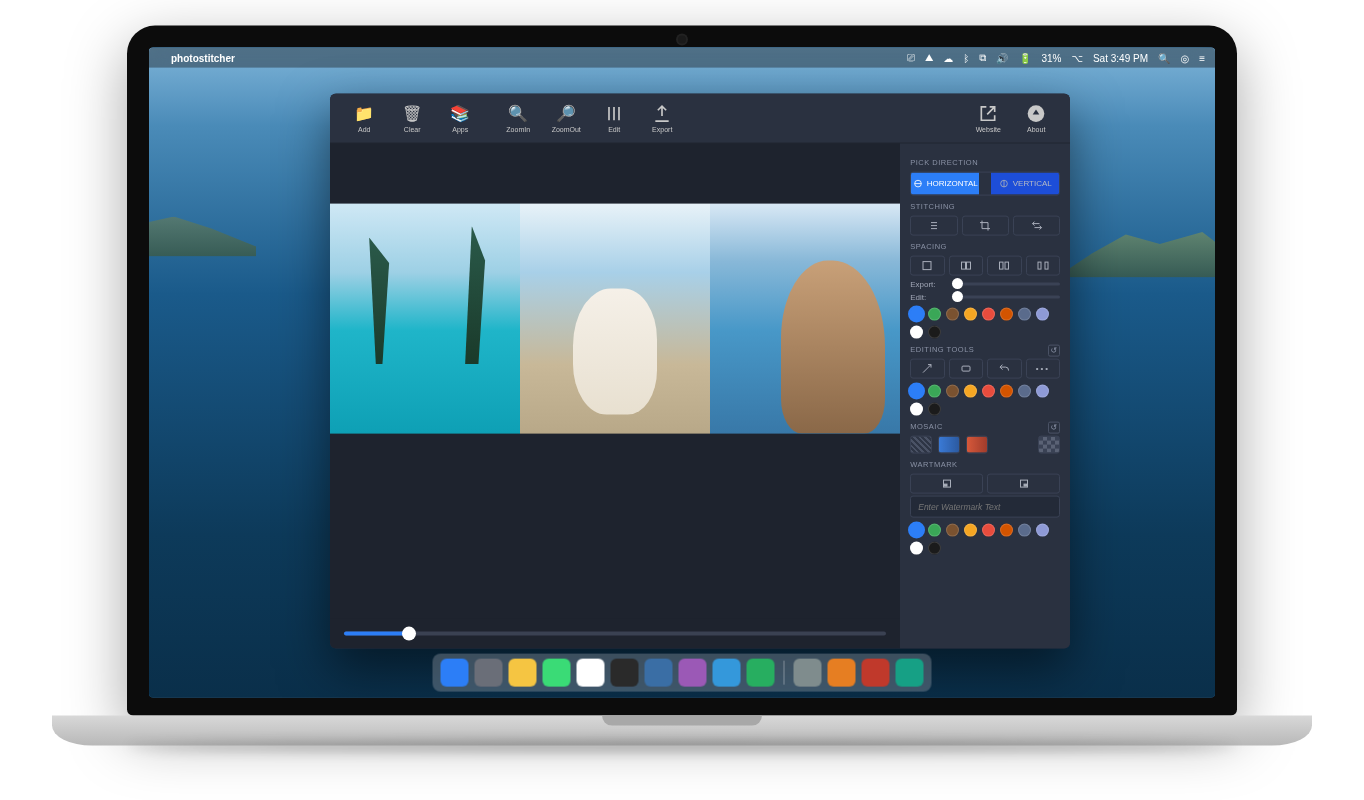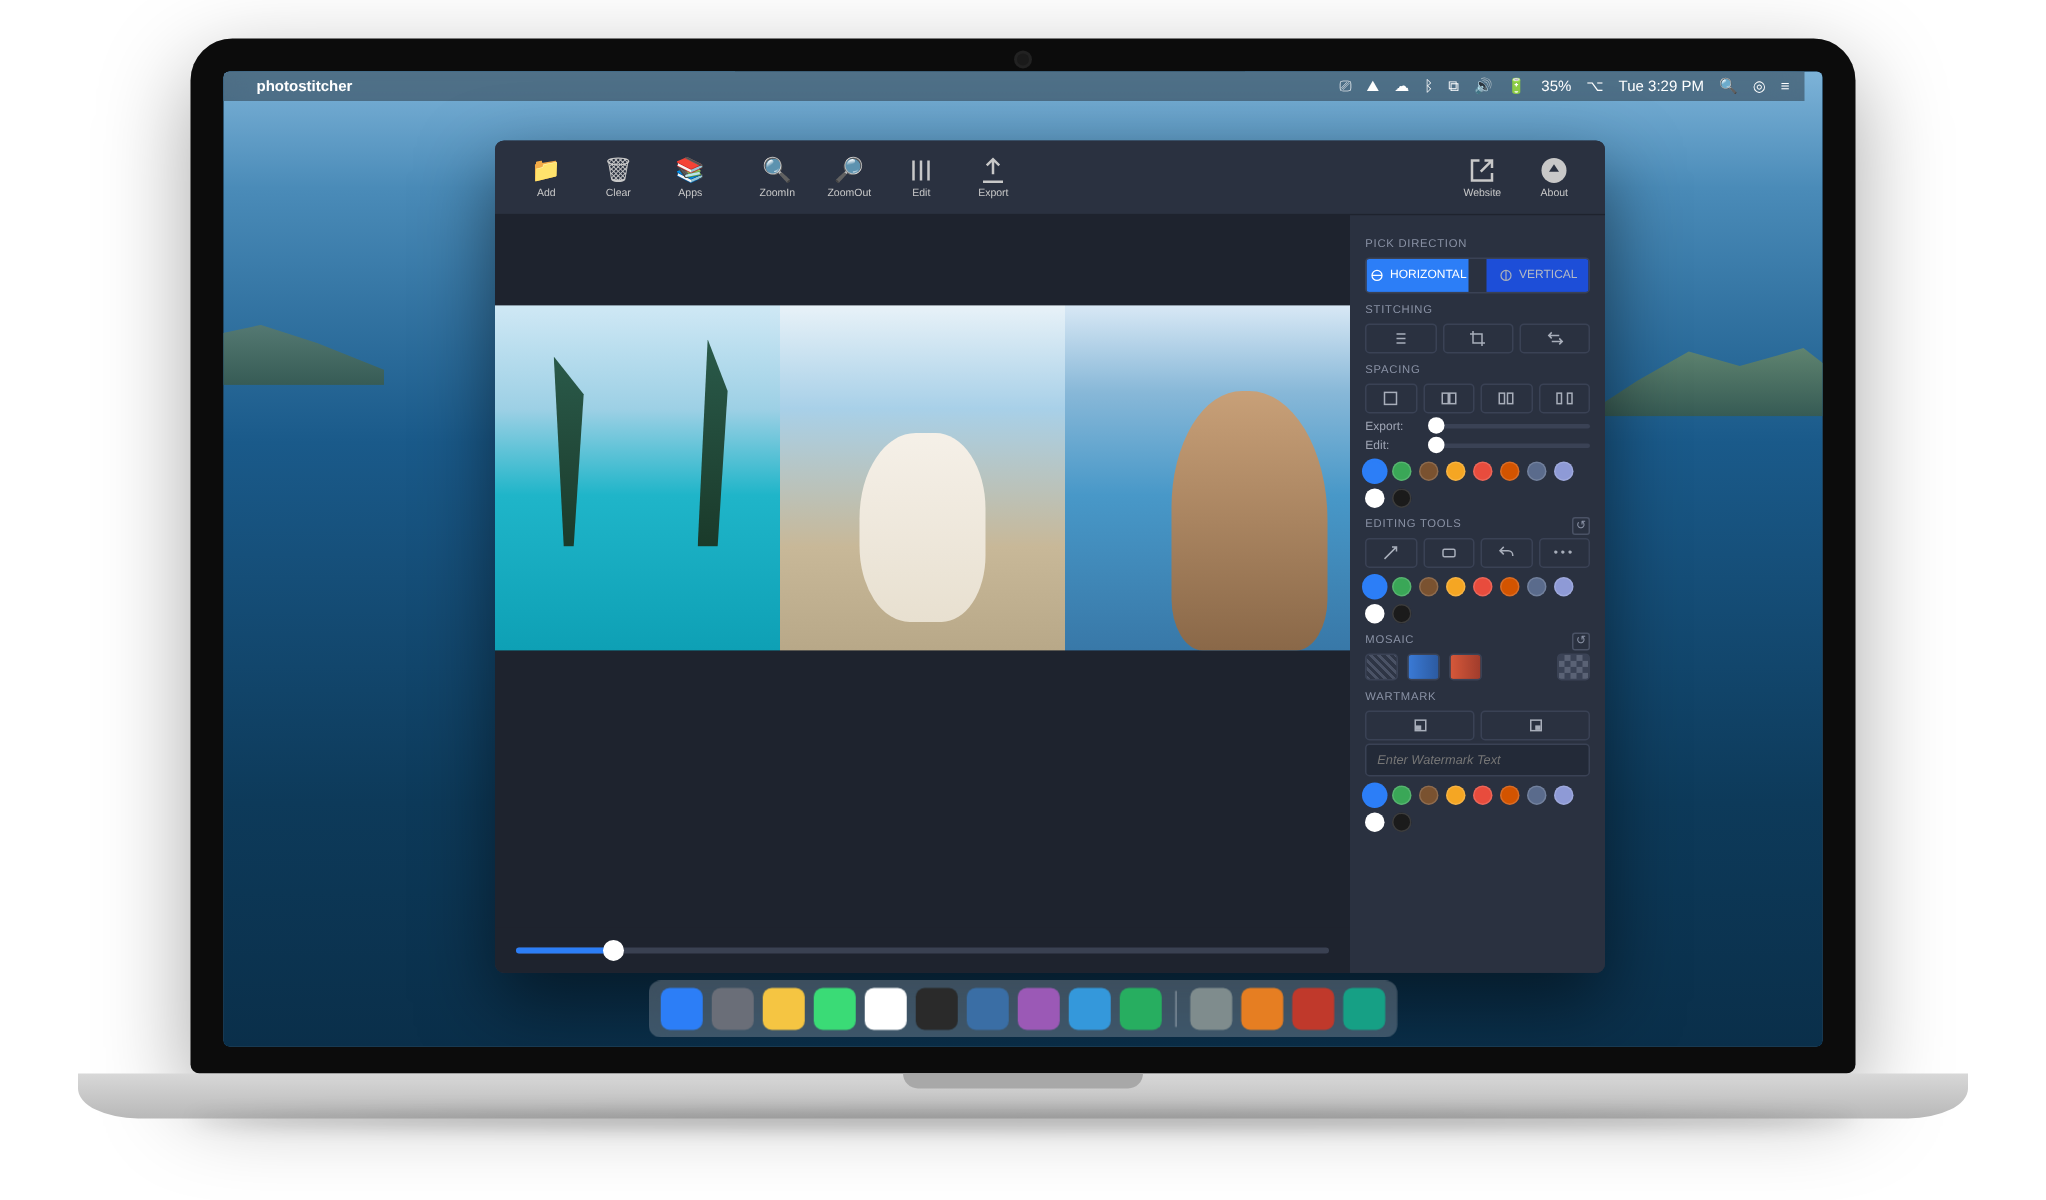--- a/index.html
+++ b/index.html
@@ -13,21 +13,21 @@
 .base { width:1260px; height:30px; margin:0 auto; background:linear-gradient(#d8d8d8,#b8b8b8); border-radius:0 0 40px 40px / 0 0 20px 20px; position:relative; }
 .base::before { content:""; position:absolute; top:0; left:50%; transform:translateX(-50%); width:160px; height:10px; background:#a8a8a8; border-radius:0 0 10px 10px; }
 .base::after { content:""; position:absolute; bottom:-6px; left:6%; right:6%; height:10px; background:rgba(0,0,0,.25); filter:blur(6px); border-radius:50%; }
 
 
 .wallpaper { position:absolute; inset:0; background:linear-gradient(to bottom,#7db3d8 0%,#4a8bb8 12%,#1a5a8a 38%,#0d3a5a 75%,#0a2f4a 100%); }
 .island-l { position:absolute; left:-4%; top:26%; width:150px; height:40px; background:linear-gradient(#5a7a6a,#3a5a4a); clip-path:polygon(0 80%,20% 20%,45% 0,70% 30%,100% 75%,100% 100%,0 100%); opacity:.85; }
 .island-r { position:absolute; right:-2%; top:28%; width:170px; height:48px; background:linear-gradient(#6a8a6a,#3a5a4a); clip-path:polygon(0 85%,15% 50%,35% 10%,55% 30%,80% 5%,100% 60%,100% 100%,0 100%); opacity:.85; }
 
 
-.menubar { position:absolute; top:0; left:0; right:12px; height:20px; background:rgba(20,20,22,.4); -webkit-backdrop-filter:blur(10px); backdrop-filter:blur(10px); display:flex; align-items:center; color:#fff; font-size:10px; padding:0 10px; }
+.menubar { position:absolute; top:0; left:0; right:0; height:20px; background:rgba(20,20,22,.4); -webkit-backdrop-filter:blur(10px); backdrop-filter:blur(10px); display:flex; align-items:center; color:#fff; font-size:10px; padding:0 10px; }
 .menubar .left { display:flex; align-items:center; gap:12px; }
 .menubar .right { margin-left:auto; display:flex; align-items:center; gap:10px; }
 .apple { font-size:12px; }
 .appname { font-weight:600; }
 
 
 .dock { position:absolute; bottom:6px; left:50%; transform:translateX(-50%); height:38px; background:rgba(200,200,210,.28); border-radius:8px; padding:4px 8px; display:flex; align-items:center; gap:6px; -webkit-backdrop-filter:blur(8px); backdrop-filter:blur(8px); }
 .dock .app { width:28px; height:28px; border-radius:6px; }
 .dock .sep { width:1px; height:24px; background:rgba(255,255,255,.35); margin:0 3px; }
 
@@ -104,23 +104,23 @@
           <span class="appname">photostitcher</span>
         </div>
         <div class="right">
           <span>⎚</span>
           <span>⛰</span>
           <span>☁</span>
           <span>ᛒ</span>
           <span>⧉</span>
           <span>🔊</span>
           <span>🔋</span>
-          <span>35%</span>
+          <span>31%</span>
           <span>⌥</span>
-          <span>Tue 3:29 PM</span>
+          <span>Sat 3:49 PM</span>
           <span>🔍</span>
           <span>◎</span>
           <span>≡</span>
         </div>
       </div>
 
       <div class="window">
 
         <div class="toolbar">
           <div class="tool">

